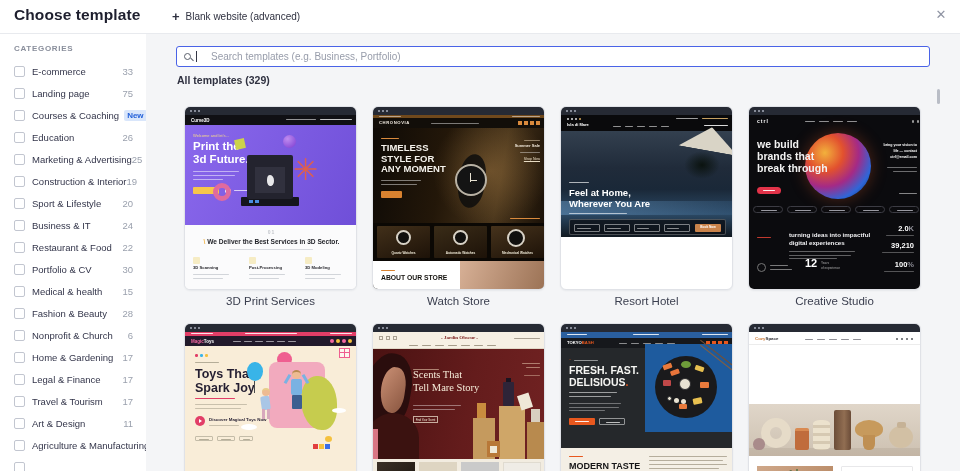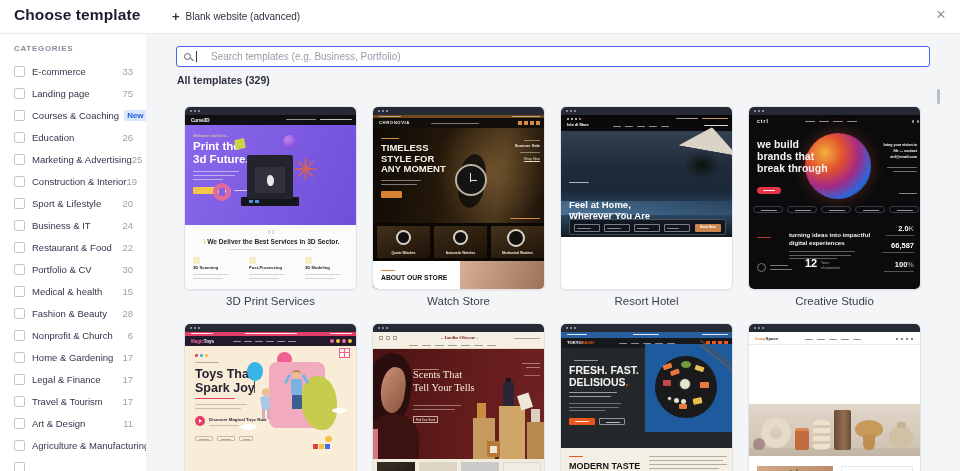--- a/index.html
+++ b/index.html
@@ -321,21 +321,21 @@
             <i class="b" style="right:6px;top:3px;width:26px;height:1px;background:rgba(217,176,106,.9)"></i>
             <span class="tx" style="left:6px;top:8px;font-size:4px;font-weight:600;color:#fff">Isla di Mare</span>
             <i class="b" style="left:52px;top:11px;width:8px;height:1px;background:rgba(255,255,255,.55);box-shadow:12px 0 0 rgba(255,255,255,.55),24px 0 0 rgba(255,255,255,.55),36px 0 0 rgba(255,255,255,.55),48px 0 0 rgba(255,255,255,.55)"></i>
             <i class="b" style="right:6px;top:10px;width:24px;background:rgba(255,255,255,.85)"></i>
           </div>
           <div class="abs" style="top:16px;left:0;right:0;height:106px;background:linear-gradient(180deg,#33404f 0%,#202b3a 35%,#1a2838 55%,#2c4a66 78%,#101820 100%)">
             <span class="abs" style="right:-6px;top:-4px;width:60px;height:24px;background:#d9d4c6;clip-path:polygon(50% 0,100% 100%,0 100%);transform:rotate(10deg)"></span>
             <span class="abs" style="right:14px;top:20px;width:36px;height:28px;background:radial-gradient(ellipse at center,rgba(8,16,10,.9),transparent 70%)"></span>
             <span class="abs" style="left:0;right:0;top:70px;height:14px;background:linear-gradient(90deg,rgba(110,160,205,.45),rgba(60,100,140,.25))"></span>
             <i class="b" style="left:8px;top:51px;width:20px;background:rgba(255,255,255,.65)"></i>
-            <span class="tx" style="left:8px;top:68px;font-size:9.5px;font-weight:bold;color:#fff;line-height:1.18">
+            <span class="tx" style="left:8px;top:56px;font-size:9.5px;font-weight:bold;color:#fff;line-height:1.18">
               <span>Feel at Home,</span><br><span>Wherever You Are</span>
             </span>
             <i class="b" style="left:8px;top:82px;width:58px;background:rgba(255,255,255,.6)"></i>
             <span class="abs" style="left:8px;top:88px;right:8px;height:16px;background:rgba(12,16,22,.78);border:.5px solid rgba(255,255,255,.25);border-radius:2px">
               <span class="abs" style="left:4px;top:4px;width:26px;height:8px;border:.8px solid rgba(255,255,255,.45);border-radius:1px">
                   <i class="b" style="left:2px;top:2.8px;width:14px;background:rgba(255,255,255,.5)"></i>
                 </span>
               <span class="abs" style="left:34px;top:4px;width:26px;height:8px;border:.8px solid rgba(255,255,255,.45);border-radius:1px">
                   <i class="b" style="left:2px;top:2.8px;width:14px;background:rgba(255,255,255,.5)"></i>
                 </span>
@@ -394,21 +394,21 @@
             </span>
           <i class="b" style="left:8px;top:122px;width:14px;background:#c1392e"></i>
           <span class="tx" style="left:40px;top:116px;font-size:6.2px;font-weight:bold;color:#f0f0f2;line-height:1.35">
             <span>turning ideas into impactful</span><br><span>digital experiences</span>
           </span>
           <i class="b" style="left:40px;top:136px;width:66px;height:1px;background:rgba(255,255,255,.35)"></i>
           <i class="b" style="left:40px;top:139.5px;width:62px;height:1px;background:rgba(255,255,255,.35)"></i>
           <i class="b" style="left:40px;top:143px;width:48px;height:1px;background:rgba(255,255,255,.35)"></i>
           <span class="tx" style="right:8px;top:110px;font-size:7.5px;font-weight:800;color:#fff"><span>2.0</span><span style="color:#8f8f98">K</span></span>
           <i class="b" style="right:8px;top:120px;width:28px;height:1px;background:rgba(255,255,255,.3)"></i>
-          <span class="tx" style="right:8px;top:127px;font-size:7.5px;font-weight:800;color:#fff">66,587</span>
+          <span class="tx" style="right:8px;top:127px;font-size:7.5px;font-weight:800;color:#fff">39,210</span>
           <i class="b" style="right:8px;top:137px;width:32px;height:1px;background:rgba(255,255,255,.3)"></i>
           <span class="tx" style="right:8px;top:146px;font-size:7.5px;font-weight:800;color:#fff"><span>100</span><span style="color:#8f8f98">%</span></span>
           <i class="b" style="right:8px;top:156px;width:30px;height:1px;background:rgba(255,255,255,.3)"></i>
           <span class="abs" style="left:8px;top:148px;width:9px;height:9px;border:1px solid #777;border-radius:50%"></span>
           <i class="b" style="left:21px;top:150px;width:18px;height:1px;background:rgba(255,255,255,.45)"></i>
           <i class="b" style="left:21px;top:154px;width:22px;height:1px;background:rgba(255,255,255,.45)"></i>
           <span class="tx" style="left:56px;top:142px;font-size:11px;font-weight:800;color:#fff">12</span>
           <span class="tx" style="left:72px;top:146px;font-size:3.2px;color:#aaa;line-height:1.5">
             <span>Years</span><br><span>of experience</span>
           </span>
@@ -502,21 +502,21 @@
             <i class="b" style="right:6px;top:6px;width:26px;height:1px;background:#a9a092"></i>
             <i class="b" style="left:36px;top:12.5px;width:9px;height:1px;background:#a59c8a;box-shadow:13px 0 0 #a59c8a,26px 0 0 #a59c8a,39px 0 0 #a59c8a,52px 0 0 #a59c8a,65px 0 0 #a59c8a,78px 0 0 #a59c8a"></i>
           </div>
           <div class="abs" style="top:17px;left:0;right:0;height:110px;background:linear-gradient(100deg,#4a1212 0%,#641c1c 55%,#712222 100%)">
             <span class="abs" style="left:-8px;top:4px;width:46px;height:74px;background:#2a0d0d;border-radius:50% 45% 40% 50%;transform:rotate(10deg)"></span>
             <span class="abs" style="left:8px;top:18px;width:24px;height:46px;background:linear-gradient(120deg,#c98f74,#8a5640);border-radius:50% 45% 45% 55%;transform:rotate(8deg)"></span>
             <span class="abs" style="left:-6px;top:64px;width:52px;height:50px;background:#3b1210;border-radius:50% 50% 0 0"></span>
             <span class="abs" style="left:0;top:80px;width:5px;height:30px;background:#d87684"></span>
             <i class="b" style="left:40px;top:20px;width:26px;height:1px;background:rgba(244,220,190,.55)"></i>
             <span class="tx serif" style="left:40px;top:20px;font-size:10.5px;color:#f6ecd9;line-height:1.2">
-              <span>Scents That</span><br><span>Tell Your Tells</span>
+              <span>Scents That</span><br><span>Tell Mare Story</span>
             </span>
             <i class="b" style="left:40px;top:56px;width:48px;height:1px;background:rgba(255,255,255,.4)"></i>
             <i class="b" style="left:40px;top:60px;width:42px;height:1px;background:rgba(255,255,255,.4)"></i>
             <span class="abs" style="left:40px;top:67px;width:25px;height:7px;border:.8px solid rgba(246,236,217,.7)">
               <span class="tx" style="left:0;right:0;top:2px;text-align:center;font-size:2.8px;color:#f6ecd9">Find Your Scent</span>
             </span>
             <i class="b" style="right:6px;top:14px;width:18px;height:1px;background:rgba(244,220,190,.5)"></i>
             <i class="b" style="right:6px;top:18px;width:14px;height:1px;background:rgba(244,220,190,.5)"></i>
             <i class="b" style="right:6px;top:26px;width:16px;height:1px;background:rgba(244,220,190,.4)"></i>
             <span class="abs" style="left:100px;top:69px;width:22px;height:41px;background:#c59a5e"></span>

